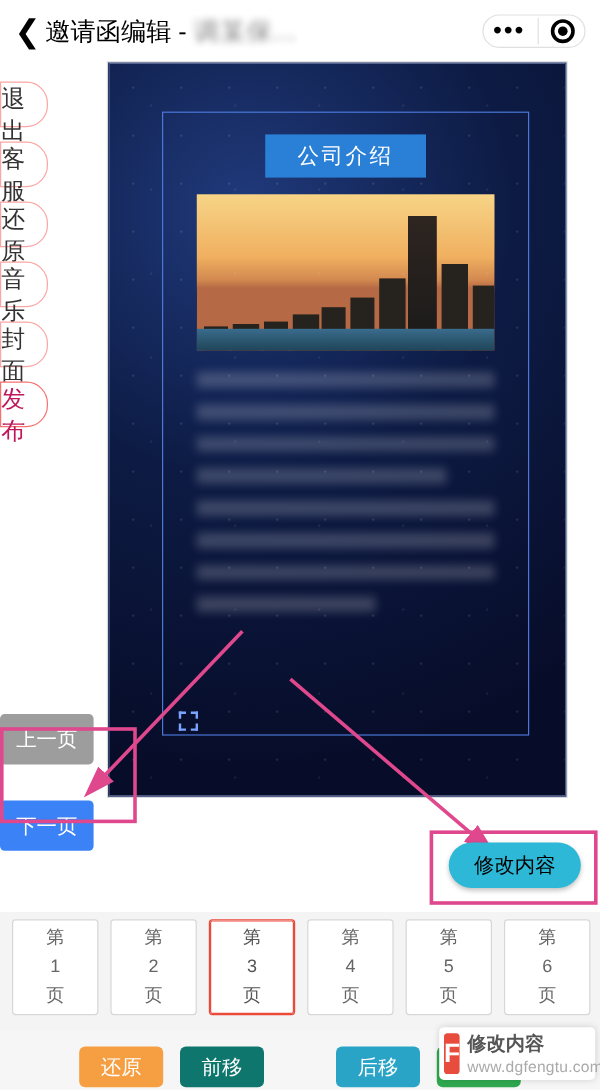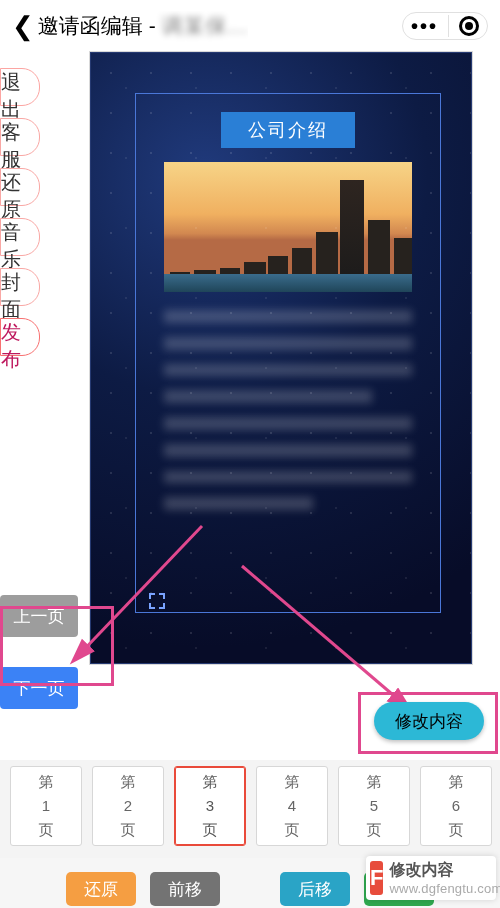--- a/index.html
+++ b/index.html
@@ -53,21 +53,21 @@
  .arrow svg{overflow:visible;}
  .arrA{left:62px;top:518px;width:160px;height:176px;}
  .arrB{left:236px;top:560px;width:200px;height:170px;}
  .thumbs{position:absolute;left:0;right:0;top:760px;height:90px;display:flex;gap:10px;padding:6px 10px;background:#f4f4f4;overflow:hidden;white-space:nowrap;}
  .thumb{flex:0 0 70px;height:78px;border:1px solid #d7d7d7;background:#fff;display:flex;flex-direction:column;align-items:center;justify-content:center;font-size:15px;color:#666;border-radius:3px;line-height:1.6;}
  .thumb.sel{border:1px solid #e94a3a;box-shadow:inset 0 0 0 1px #e94a3a;color:#555;}
  .thumb .r{display:block;}
  .botbar{position:absolute;left:0;right:0;top:858px;height:50px;background:#f6f6f6;display:flex;align-items:center;justify-content:center;gap:14px;padding:6px 10px;}
  .bbtn{height:34px;padding:0 18px;border-radius:5px;color:#fff;font-size:17px;display:flex;align-items:center;}
  .bb1{background:#f59e42;}
- .bb2{background:#737373;}
+ .bb2{background:#0f766e;}
  .bb3{background:#2aa4c6;margin-left:46px;}
  .bb4{background:#2fa84f;}
  .watermark{position:absolute;right:4px;bottom:8px;width:130px;height:44px;background:#fff;display:flex;align-items:center;font-size:16px;color:#555;font-weight:bold;border-radius:4px;box-shadow:0 0 6px rgba(0,0,0,.15);}
  .watermark .logo{width:34px;height:34px;margin:0 6px 0 4px;background:#e74c3c;border-radius:3px;color:#fff;font-size:22px;display:flex;align-items:center;justify-content:center;font-weight:bold;}
  .watermark .sub2{font-size:13px;font-weight:normal;color:#aaa;display:block;letter-spacing:.2px;}
  .hl-bot{position:absolute;left:350px;top:852px;width:132px;height:16px;border:3px solid #e0488e;border-bottom:none;}
 </style>
 </head>
 <body>
 

